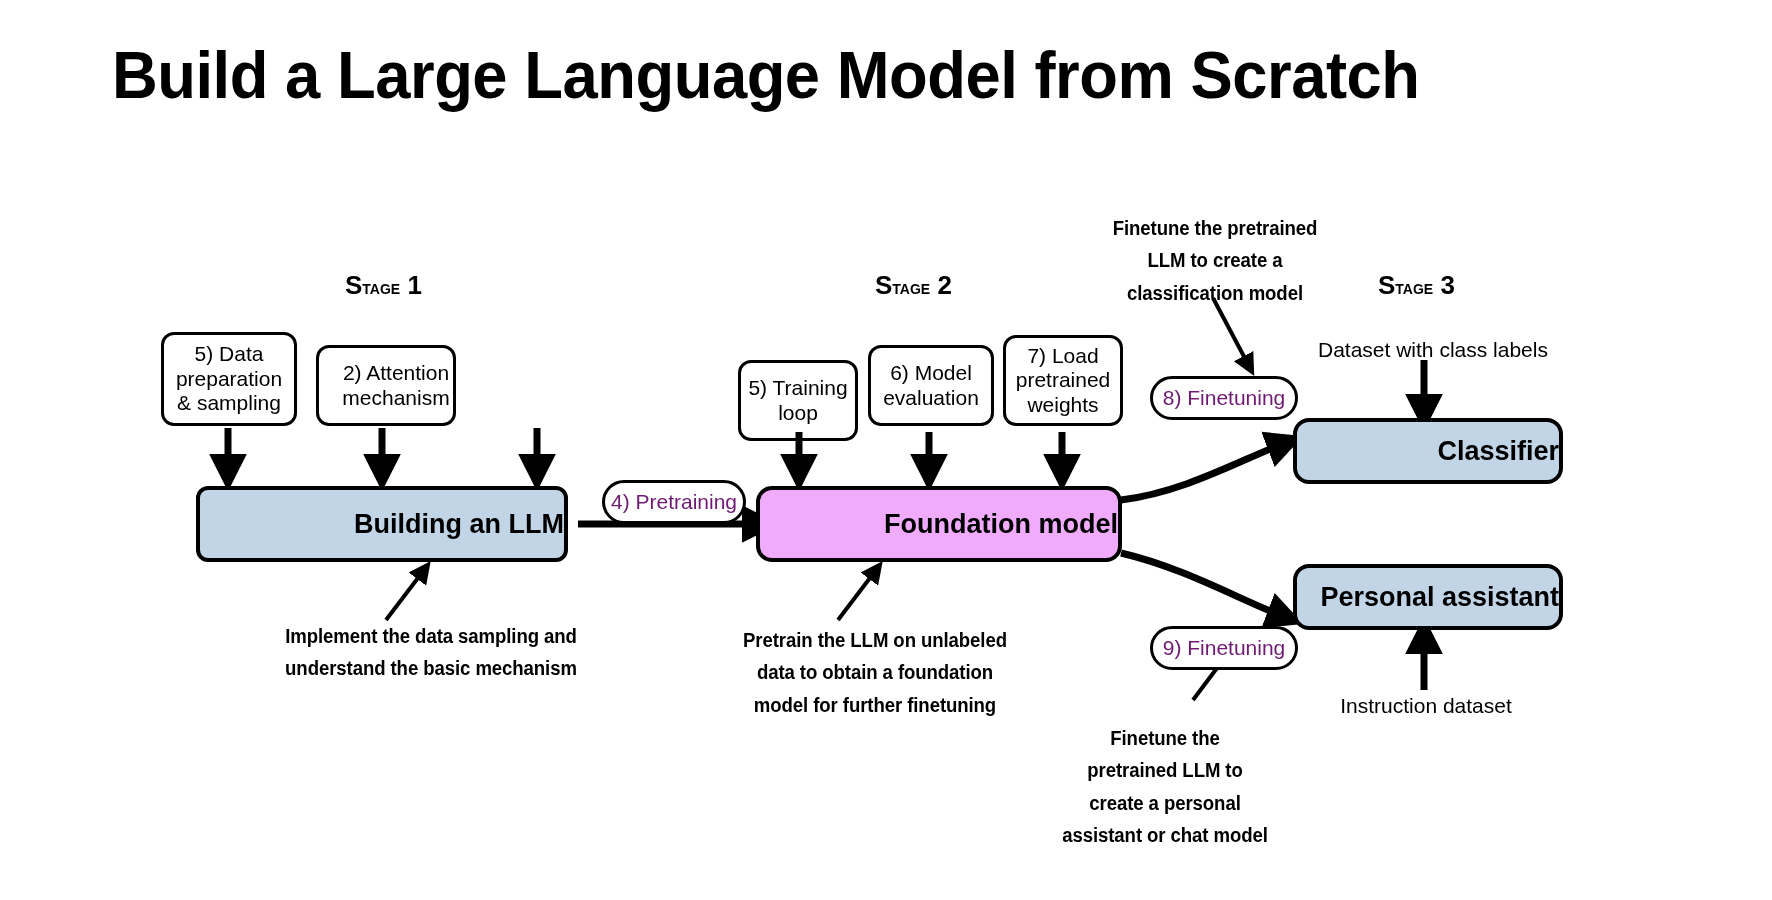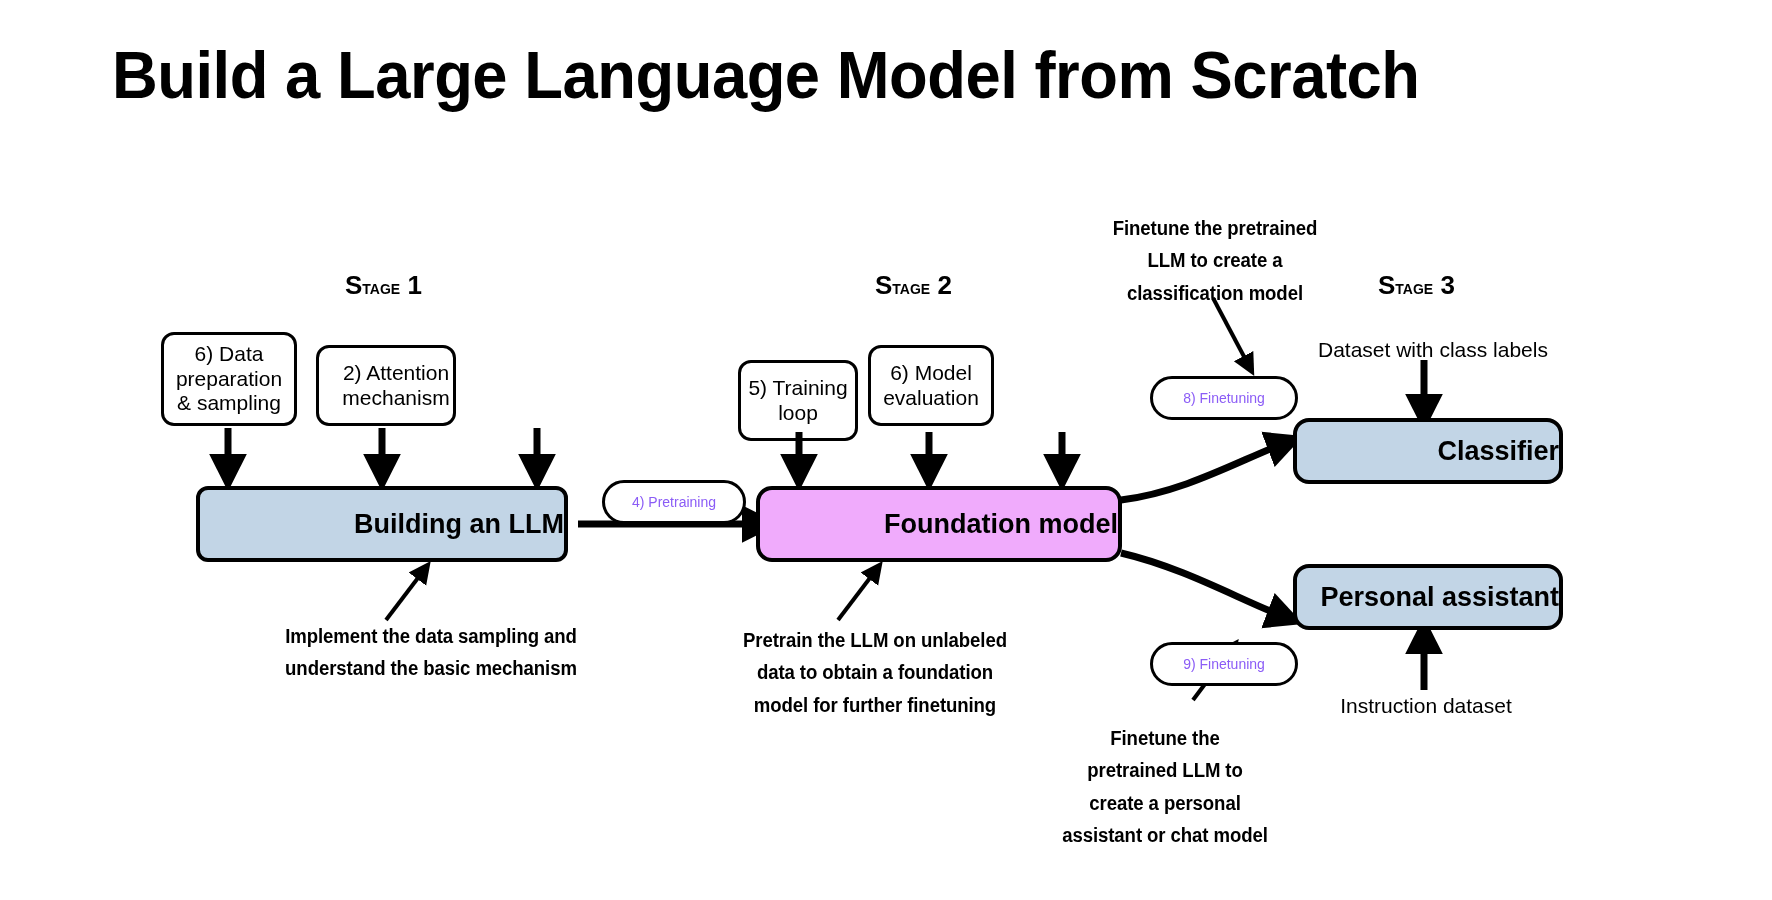--- a/index.html
+++ b/index.html
@@ -68,22 +68,22 @@
   .pill {
     position: absolute;
     box-sizing: border-box;
     background: #ffffff;
     border: 3px solid #000000;
     border-radius: 22px;
     display: flex;
     align-items: center;
     justify-content: center;
     font-family: "Liberation Sans", sans-serif;
-    font-size: 14px;
-    color: #8b5cf6;
+    font-size: 21px;
+    color: #701a75;
     white-space: nowrap;
     z-index: 6;
   }
   
   .blue-box {
     position: absolute;
     box-sizing: border-box;
     border: 4px solid #000000;
     border-radius: 16px;
     display: flex;
@@ -200,21 +200,21 @@
   </div>
   <div class="stage-head" style="left:875px; top:272px;">
     <span class="big">S</span><span class="sm">TAGE</span><span class="num"> 2</span>
   </div>
   <div class="stage-head" style="left:1378px; top:272px;">
     <span class="big">S</span><span class="sm">TAGE</span><span class="num"> 3</span>
   </div>
 
   <div class="step-box" style="left:161px; top:332px; width:136px; height:94px;">
     <div>
-      <div>6) Data</div>
+      <div>5) Data</div>
       <div>preparation</div>
       <div>&amp; sampling</div>
     </div>
   </div>
   <div class="step-box" style="left:316px; top:345px; width:140px; height:81px;padding-left:24px;">
     <div>
       <div>2) Attention</div>
       <div>mechanism</div>
     </div>
   </div>
@@ -232,30 +232,37 @@
       <div>5) Training</div>
       <div>loop</div>
     </div>
   </div>
   <div class="step-box" style="left:868px; top:345px; width:126px; height:81px;">
     <div>
       <div>6) Model</div>
       <div>evaluation</div>
     </div>
   </div>
+  <div class="step-box" style="left:1003px; top:335px; width:120px; height:91px;">
+    <div>
+      <div>7) Load</div>
+      <div>pretrained</div>
+      <div>weights</div>
+    </div>
+  </div>
 
   <div class="blue-box" style="left:756px; top:486px; width:366px; height:76px; background:#f0abfc;">
     <span>Foundation model</span>
   </div>
 
   <div class="pill" style="left:1150px; top:376px; width:148px; height:44px;">
     <span>8) Finetuning</span>
   </div>
 
-  <div class="pill" style="left:1150px; top:626px; width:148px; height:44px;margin-top:16px;">
+  <div class="pill" style="left:1150px; top:626px; width:148px; height:44px;">
     <span>9) Finetuning</span>
   </div>
 
   <div class="blue-box" style="left:1293px; top:418px; width:270px; height:66px; background:#c2d5e6;">
     <span>Classifier</span>
   </div>
   <div class="blue-box" style="left:1293px; top:564px; width:270px; height:66px; background:#c2d5e6;">
     <span>Personal assistant</span>
   </div>
 

